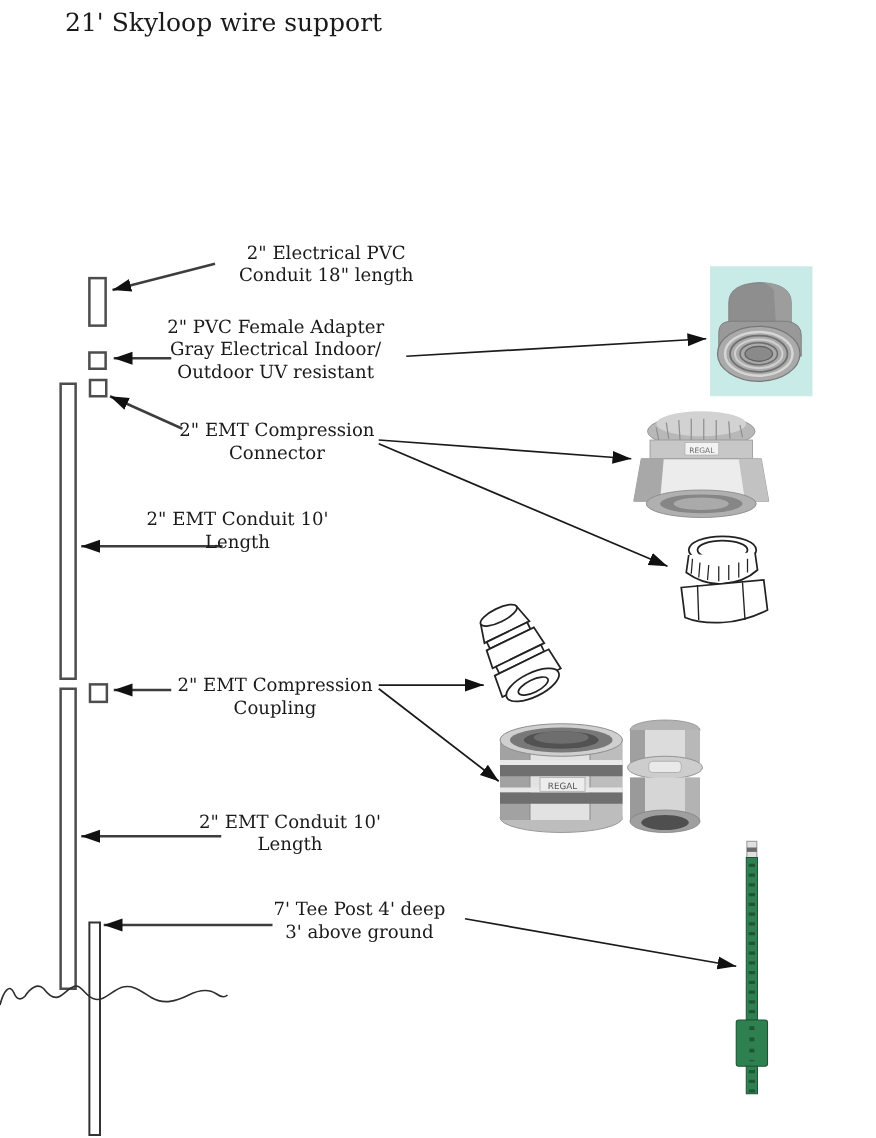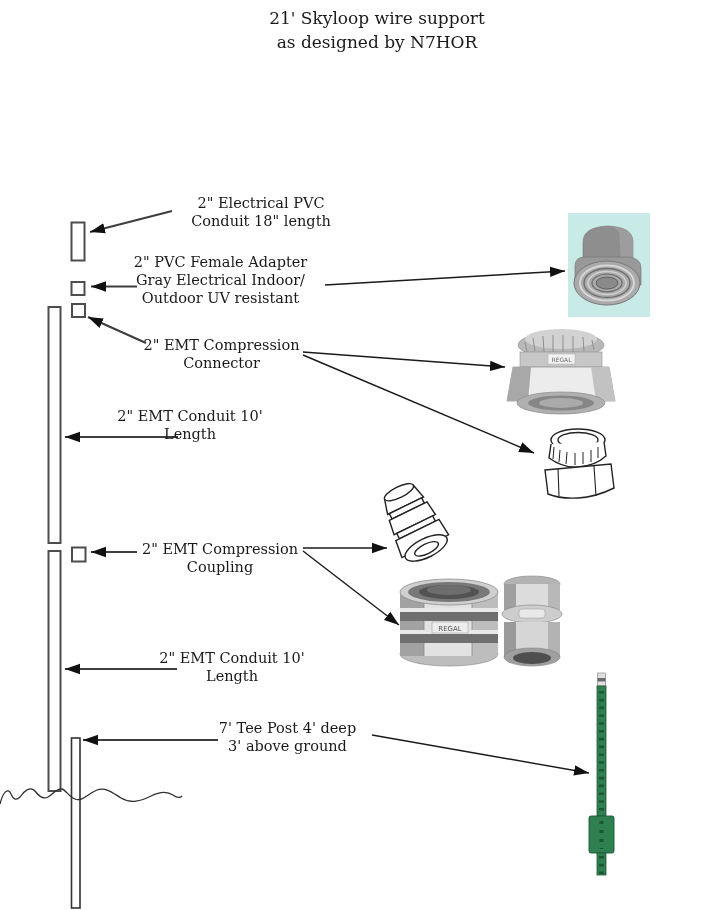--- a/index.html
+++ b/index.html
@@ -4,21 +4,21 @@
 <style>
   * { margin:0; padding:0; box-sizing:border-box; }
   html,body { background:#ffffff; }
   .stage {
     position:relative; width:701px; height:910px; background:#fff;
     overflow:hidden; font-family:"DejaVu Serif", serif; color:#1a1a1a;
   }
   svg.layer { position:absolute; left:0; top:0; }
   .title {
     position:absolute; top:6px; left:52px; width:650px;
-    text-align:center; font-size:17px; line-height:24px;
+    font-size:20px; line-height:24px;
   }
   .label {
     position:absolute; text-align:center; font-size:14.5px;
     line-height:18px; white-space:pre-line;
   }
   .svg-brand { font-family:"DejaVu Sans", sans-serif; }
 </style>
 </head>
 <body>
 
@@ -150,21 +150,20 @@
       <line x1="601.5" y1="821" x2="601.5" y2="849" stroke="#1d5535" stroke-width="4" stroke-dasharray="3 6"></line>
       <rect x="597" y="853" width="9" height="22" fill="#2f8050" stroke="#1d5535" stroke-width="0.8"></rect>
       <line x1="601.5" y1="856" x2="601.5" y2="874" stroke="#1d5535" stroke-width="5" stroke-dasharray="2.6 5.2"></line>
     </g>
 
     <path d="M0,804 C3,792 8,787 11,794 C13,799 16,801 20,797 C24,791 30,786 35,791 C38,795 43,800 48,797 C53,794 57,788 62,789 C66,790 69,797 75,799 C82,802 89,793 97,790 C106,787 113,793 121,798 C131,804 141,801 151,796 C159,792 167,791 173,795 C177,798 180,798 182,796" stroke="#2e2e2e" stroke-width="1.3" fill="none"></path>
   </svg>
 
   <div class="title">
     <div>21' Skyloop wire support</div>
-    <div>as designed by N7HOR</div>
   </div>
 
   <div class="label" style="left:183px; top:194px; width:156px">2" Electrical PVC
 Conduit 18" length</div>
   <div class="label" style="left:123px; top:253px; width:195px">2" PVC Female Adapter
 Gray Electrical Indoor/
 Outdoor UV resistant</div>
   <div class="label" style="left:140px; top:336px; width:163px">2" EMT Compression
 Connector</div>
   <div class="label" style="left:110px; top:407px; width:160px">2" EMT Conduit 10'

